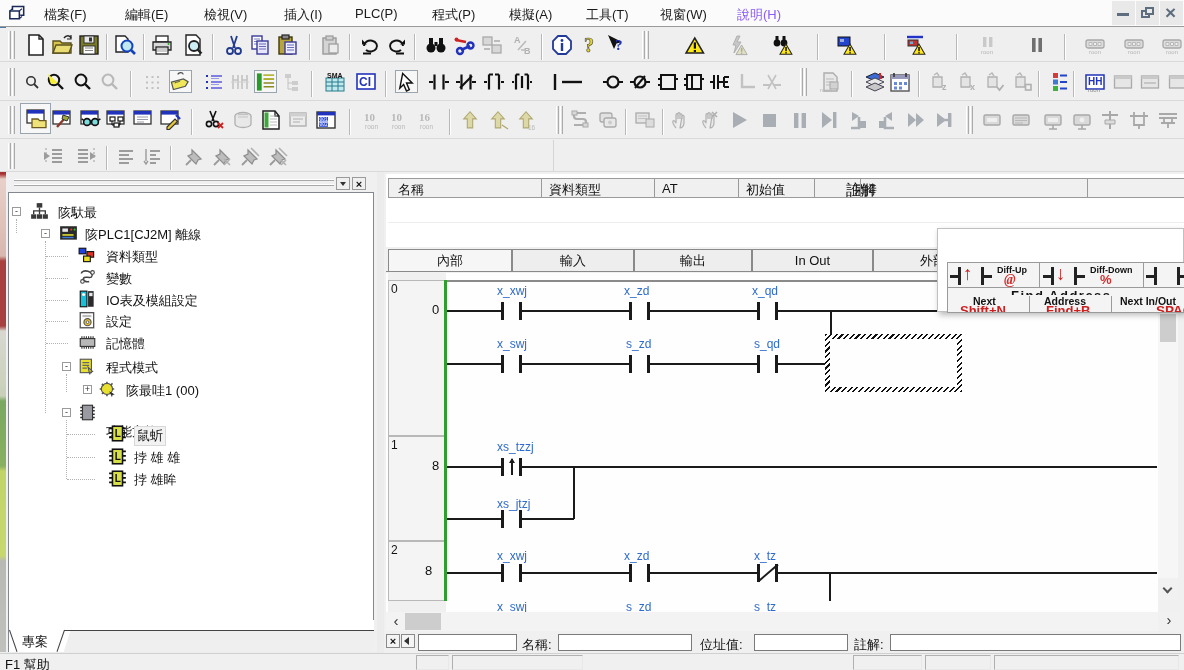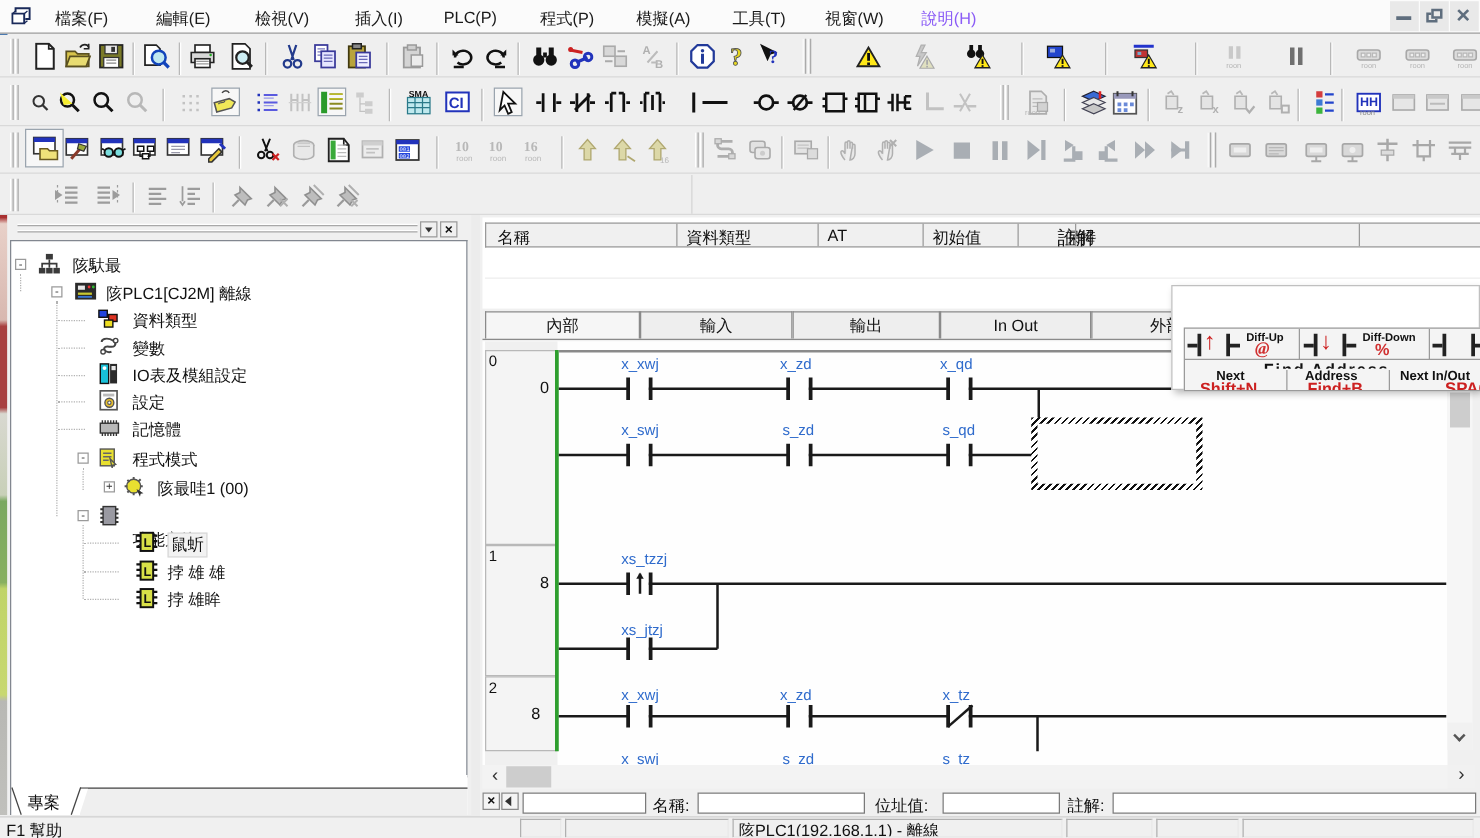--- a/index.html
+++ b/index.html
@@ -1111,21 +1111,20 @@
 <div class="abs" style="left:522px;top:636px;font-size:13px;color:#111">名稱:</div>
 <div class="abs" style="left:558px;top:634px;width:134px;height:17px;background:#fff;border:1px solid #7a7a7a"></div>
 <div class="abs" style="left:700px;top:636px;font-size:13px;color:#111">位址值:</div>
 <div class="abs" style="left:754px;top:634px;width:94px;height:17px;background:#fff;border:1px solid #7a7a7a"></div>
 <div class="abs" style="left:854px;top:636px;font-size:13px;color:#111">註解:</div>
 <div class="abs" style="left:890px;top:634px;width:291px;height:17px;background:#fff;border:1px solid #7a7a7a"></div>
 <div class="abs" style="left:0;top:653px;width:1184px;height:17px;background:#f0f0f0;border-top:1px solid #d0d0d0"></div>
 <div class="abs" style="left:5px;top:656px;font-size:13px;color:#111">F1 幫助</div>
 <div class="sunk" style="left:416px;top:655px;width:33px;height:15px"></div>
 <div class="sunk" style="left:452px;top:655px;width:131px;height:15px"></div>
-<div class="sunk" style="left:586px;top:655px;width:264px;height:15px;font-size:13px;color:#111;padding-left:4px;overflow:hidden">陔PLC1(192.168.1.1) - 離線</div>
 <div class="sunk" style="left:853px;top:655px;width:69px;height:15px"></div>
 <div class="sunk" style="left:925px;top:655px;width:66px;height:15px"></div>
 <div class="sunk" style="left:994px;top:655px;width:185px;height:15px"></div>
 <div class="abs" style="left:937px;top:228px;width:247px;height:84px;background:#fff;border:1px solid #c0c0c0;box-shadow:2px 3px 6px rgba(0,0,0,0.28)">
 <div class="abs" style="left:9px;top:33px;width:238px;height:51px;border:1px solid #9a9a9a;background:#f4f4f4;overflow:hidden">
 <div class="abs" style="left:0;top:0;width:238px;height:25px;border-bottom:1px solid #9a9a9a"></div>
 <div class="abs" style="left:91px;top:0;width:1px;height:25px;background:#9a9a9a"></div>
 <div class="abs" style="left:195px;top:0;width:1px;height:25px;background:#9a9a9a"></div>
 <div class="abs" style="left:2px;top:3px;width:44px;height:20px">
           <div class="abs" style="left:0;top:9px;width:8px;height:2.5px;background:#222"></div>

